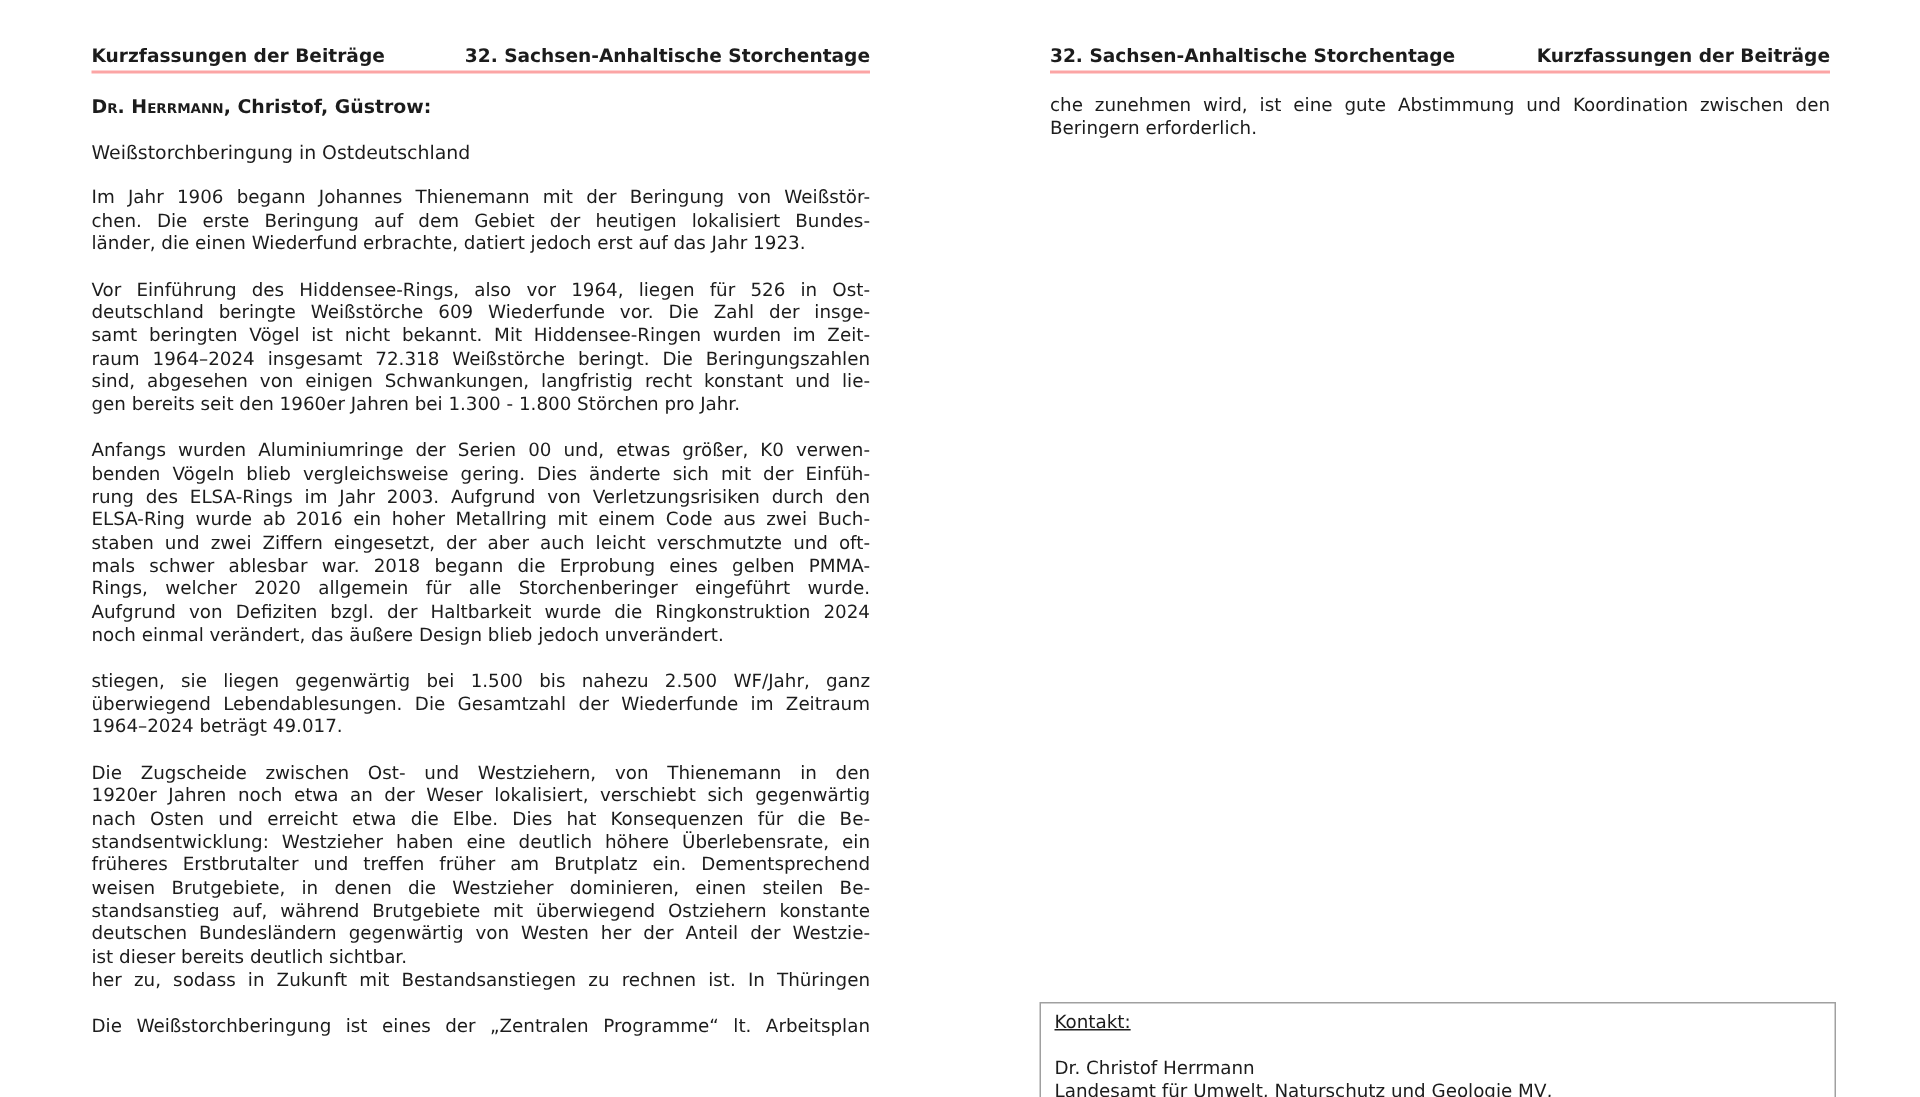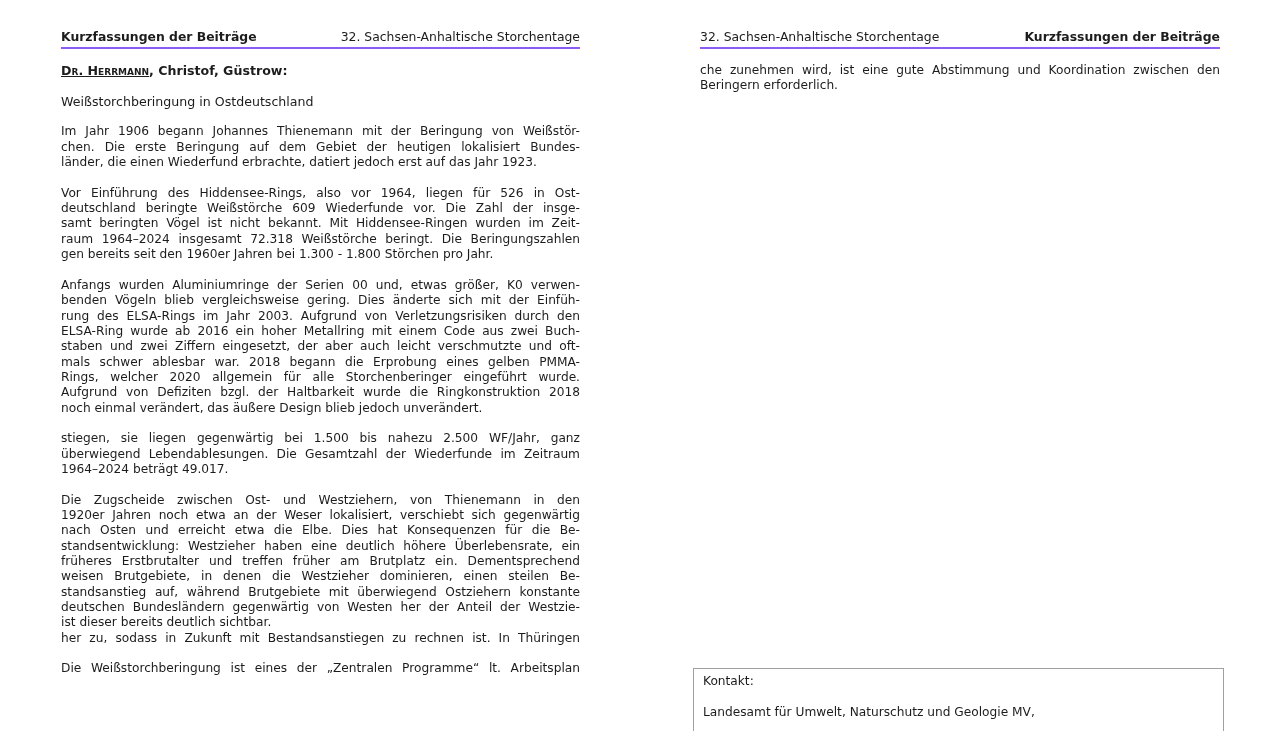--- a/index.html
+++ b/index.html
@@ -20,32 +20,32 @@
   .page-left  { left: 61px;  width: 519px; }
   .page-right { left: 700px; width: 520px; }
 
   .pageheader {
     display: flex;
     justify-content: space-between;
     align-items: baseline;
     font-size: 12.4px;
     line-height: 15px;
     padding-bottom: 3px;
-    border-bottom: 2px solid #8b5cf6;
+    border-bottom: 2px solid #fca5a5;
     white-space: nowrap;
   }
   .ph-bold   { font-weight: bold; }
-  .ph-normal { font-weight: normal; }
+  .ph-normal { font-weight: bold; }
 
   .author {
     margin-top: 14px;
     font-weight: bold;
     font-size: 12.6px;
   }
-  .sc { font-variant: small-caps; text-decoration: underline; }
+  .sc { font-variant: small-caps; }
 
   .doc-title {
     margin-top: var(--lh);
     font-weight: normal;
     font-size: 12.6px;
   }
 
   .paras { margin-top: var(--lh); }
   .para + .para { margin-top: var(--lh); }
   .line { white-space: normal; }
@@ -61,21 +61,21 @@
     left: 693px;
     top: 668px;
     width: 531px;
     height: 84px;
     border: 1px solid #a0a0a0;
     background: #ffffff;
     padding: 5px 9px;
     font-size: 12.2px;
     line-height: var(--lh);
   }
-  .contact-label { }
+  .contact-label { text-decoration: underline; }
   .spacer-line { height: var(--lh); }
 </style>
 </head>
 <body>
 
 <div class="page page-left">
   <div class="pageheader">
     <span class="ph-bold">Kurzfassungen der Beiträge</span>
     <span class="ph-normal">32. Sachsen-Anhaltische Storchentage</span>
   </div>
@@ -85,31 +85,32 @@
       <div class="para">
         <div class="line just">Im Jahr 1906 begann Johannes Thienemann mit der Beringung von Weißstör-</div>
         <div class="line just">chen. Die erste Beringung auf dem Gebiet der heutigen lokalisiert Bundes-</div>
         <div class="line">länder, die einen Wiederfund erbrachte, datiert jedoch erst auf das Jahr 1923.</div>
       </div>
       <div class="para">
         <div class="line just">Vor Einführung des Hiddensee-Rings, also vor 1964, liegen für 526 in Ost-</div>
         <div class="line just">deutschland beringte Weißstörche 609 Wiederfunde vor. Die Zahl der insge-</div>
         <div class="line just">samt beringten Vögel ist nicht bekannt. Mit Hiddensee-Ringen wurden im Zeit-</div>
         <div class="line just">raum 1964–2024 insgesamt 72.318 Weißstörche beringt. Die Beringungszahlen</div>
+        <div class="line just">sind, abgesehen von einigen Schwankungen, langfristig recht konstant und lie-</div>
         <div class="line">gen bereits seit den 1960er Jahren bei 1.300 - 1.800 Störchen pro Jahr.</div>
       </div>
       <div class="para">
         <div class="line just">Anfangs wurden Aluminiumringe der Serien 00 und, etwas größer, K0 verwen-</div>
         <div class="line just">benden Vögeln blieb vergleichsweise gering. Dies änderte sich mit der Einfüh-</div>
         <div class="line just">rung des ELSA-Rings im Jahr 2003. Aufgrund von Verletzungsrisiken durch den</div>
         <div class="line just">ELSA-Ring wurde ab 2016 ein hoher Metallring mit einem Code aus zwei Buch-</div>
         <div class="line just">staben und zwei Ziffern eingesetzt, der aber auch leicht verschmutzte und oft-</div>
         <div class="line just">mals schwer ablesbar war. 2018 begann die Erprobung eines gelben PMMA-</div>
         <div class="line just">Rings, welcher 2020 allgemein für alle Storchenberinger eingeführt wurde.</div>
-        <div class="line just">Aufgrund von Defiziten bzgl. der Haltbarkeit wurde die Ringkonstruktion 2018</div>
+        <div class="line just">Aufgrund von Defiziten bzgl. der Haltbarkeit wurde die Ringkonstruktion 2024</div>
         <div class="line">noch einmal verändert, das äußere Design blieb jedoch unverändert.</div>
       </div>
       <div class="para">
         <div class="line just">stiegen, sie liegen gegenwärtig bei 1.500 bis nahezu 2.500 WF/Jahr, ganz</div>
         <div class="line just">überwiegend Lebendablesungen. Die Gesamtzahl der Wiederfunde im Zeitraum</div>
         <div class="line">1964–2024 beträgt 49.017.</div>
       </div>
       <div class="para">
         <div class="line just">Die Zugscheide zwischen Ost- und Westziehern, von Thienemann in den</div>
         <div class="line just">1920er Jahren noch etwa an der Weser lokalisiert, verschiebt sich gegenwärtig</div>
@@ -137,14 +138,15 @@
       <div class="para">
         <div class="line just">che zunehmen wird, ist eine gute Abstimmung und Koordination zwischen den</div>
         <div class="line">Beringern erforderlich.</div>
       </div>
     </div>
 </div>
 
 <div class="contact-box">
   <div class="contact-label">Kontakt:</div>
   <div class="spacer-line"></div>
+  <div>Dr. Christof Herrmann</div>
   <div>Landesamt für Umwelt, Naturschutz und Geologie MV,</div>
 </div>
 
 </body></html>

